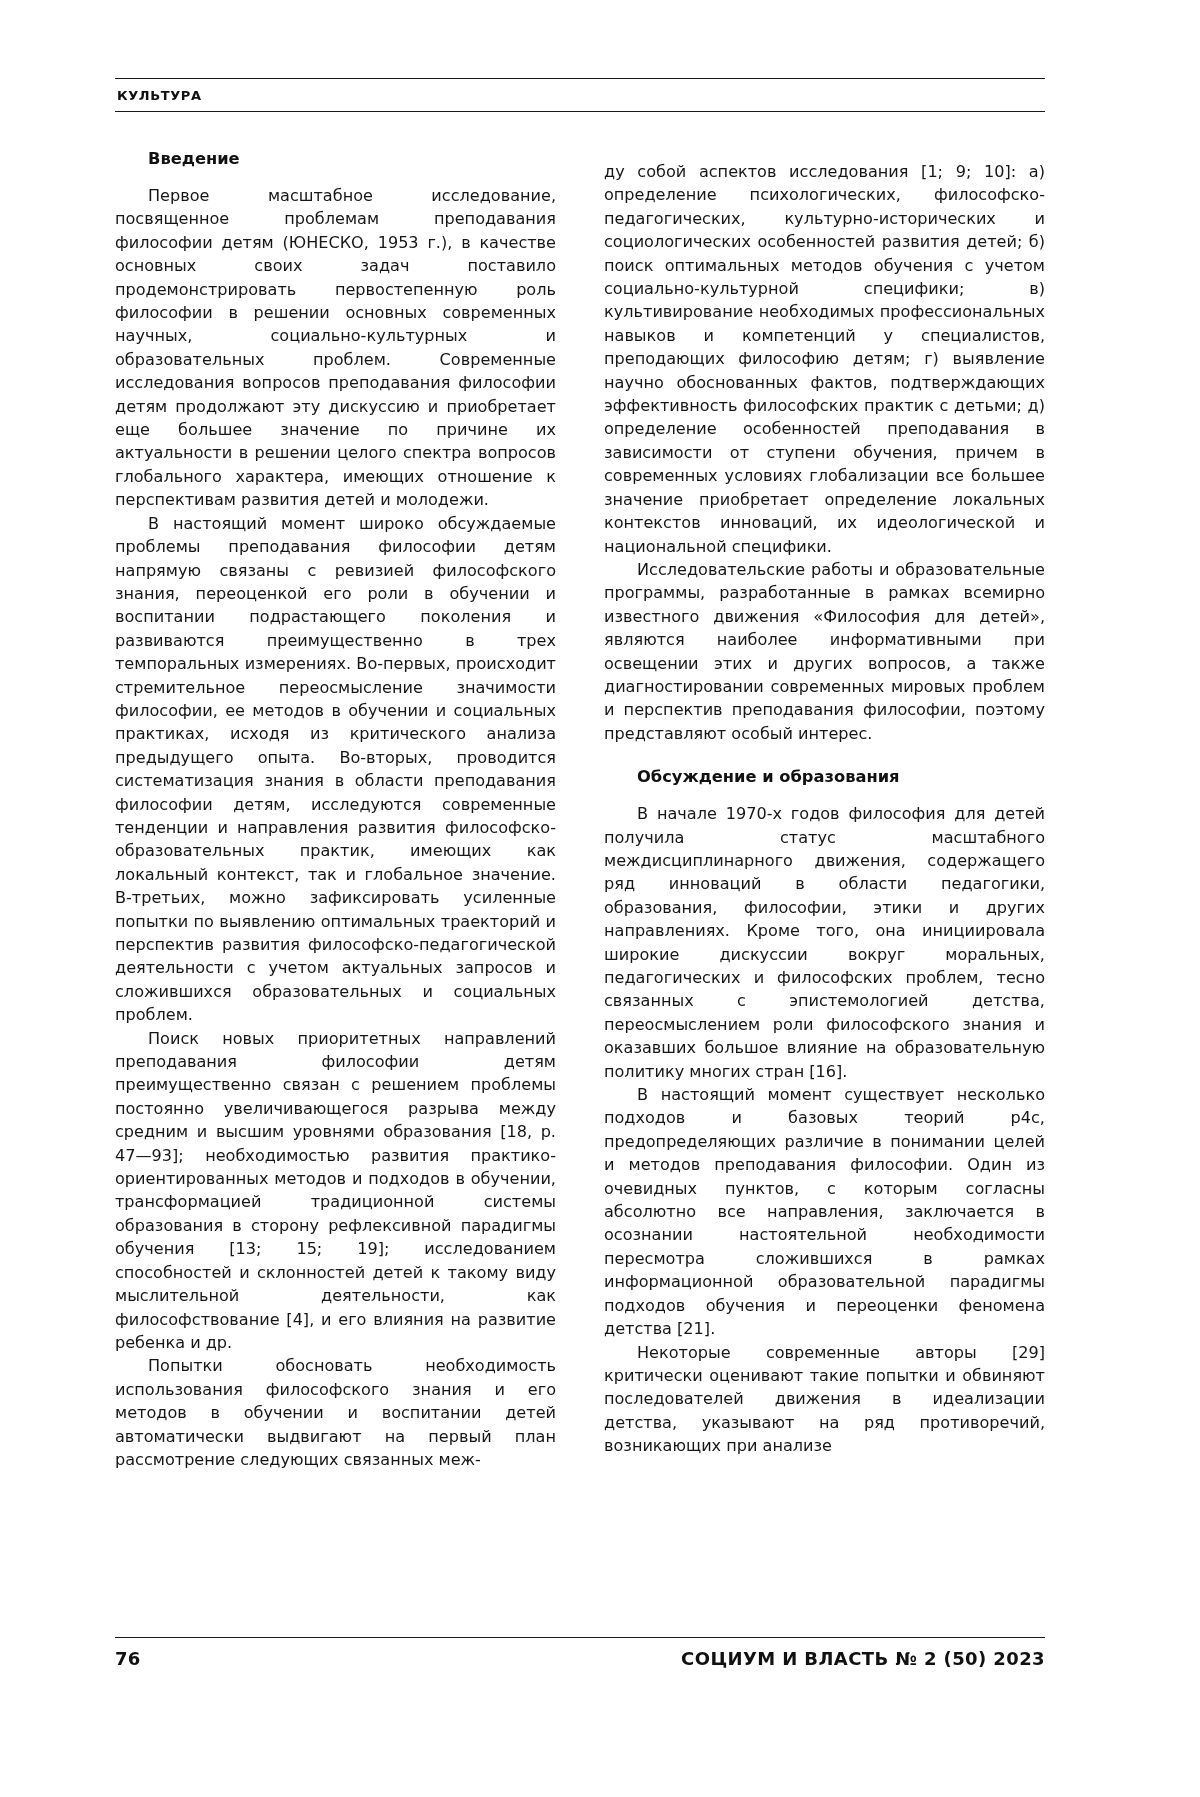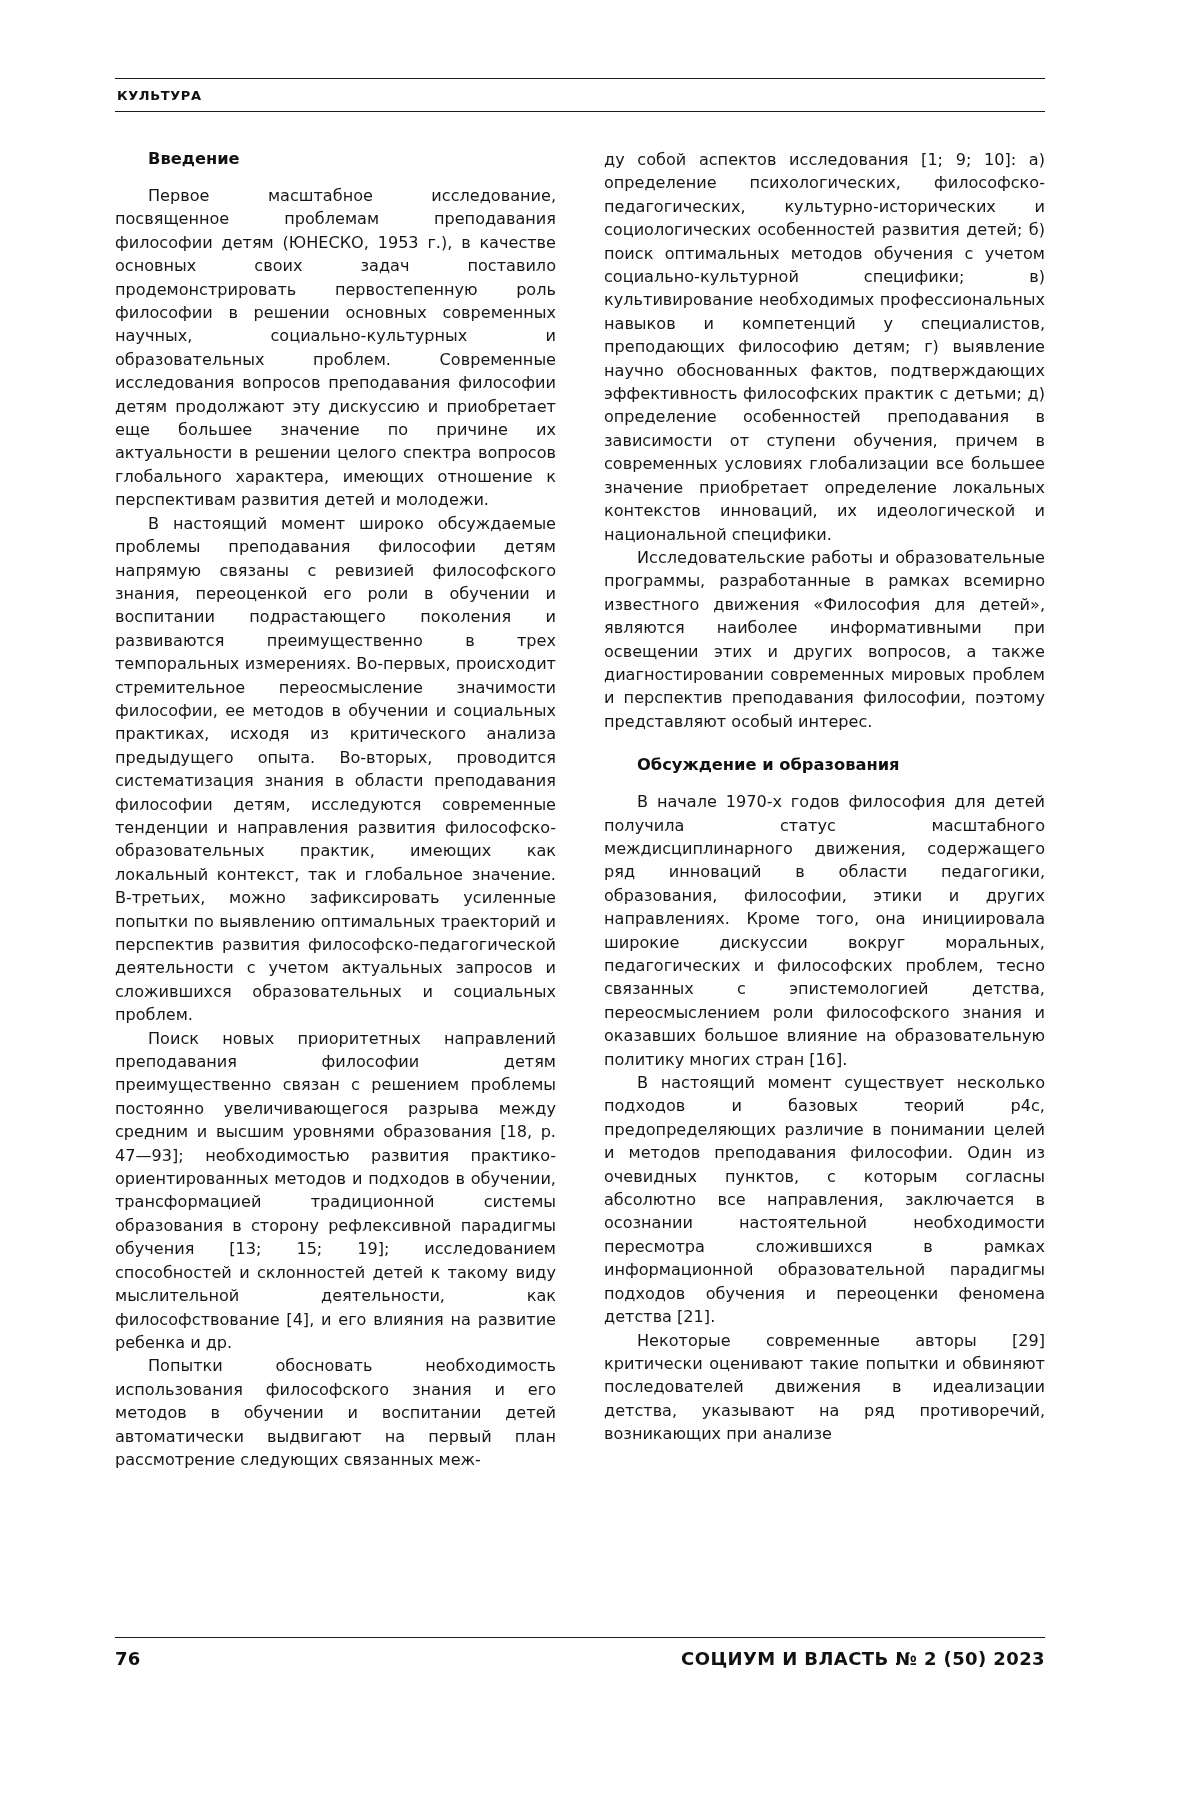--- a/index.html
+++ b/index.html
@@ -60,20 +60,21 @@
     margin: 0;
     font-size: 16.1px;
     line-height: 23.4px;
     text-align: justify;
     text-indent: 33px;
     hyphens: manual;
     color: #161616;
   }
   p.para.noindent {
     text-indent: 0;
+    margin-top: 12px;
   }
   h2.sec {
     margin: 0 0 14px 0;
     font-size: 16.3px;
     font-weight: bold;
     text-indent: 33px;
     line-height: 22px;
     color: #111;
   }
   h2.sec.tight-top {

